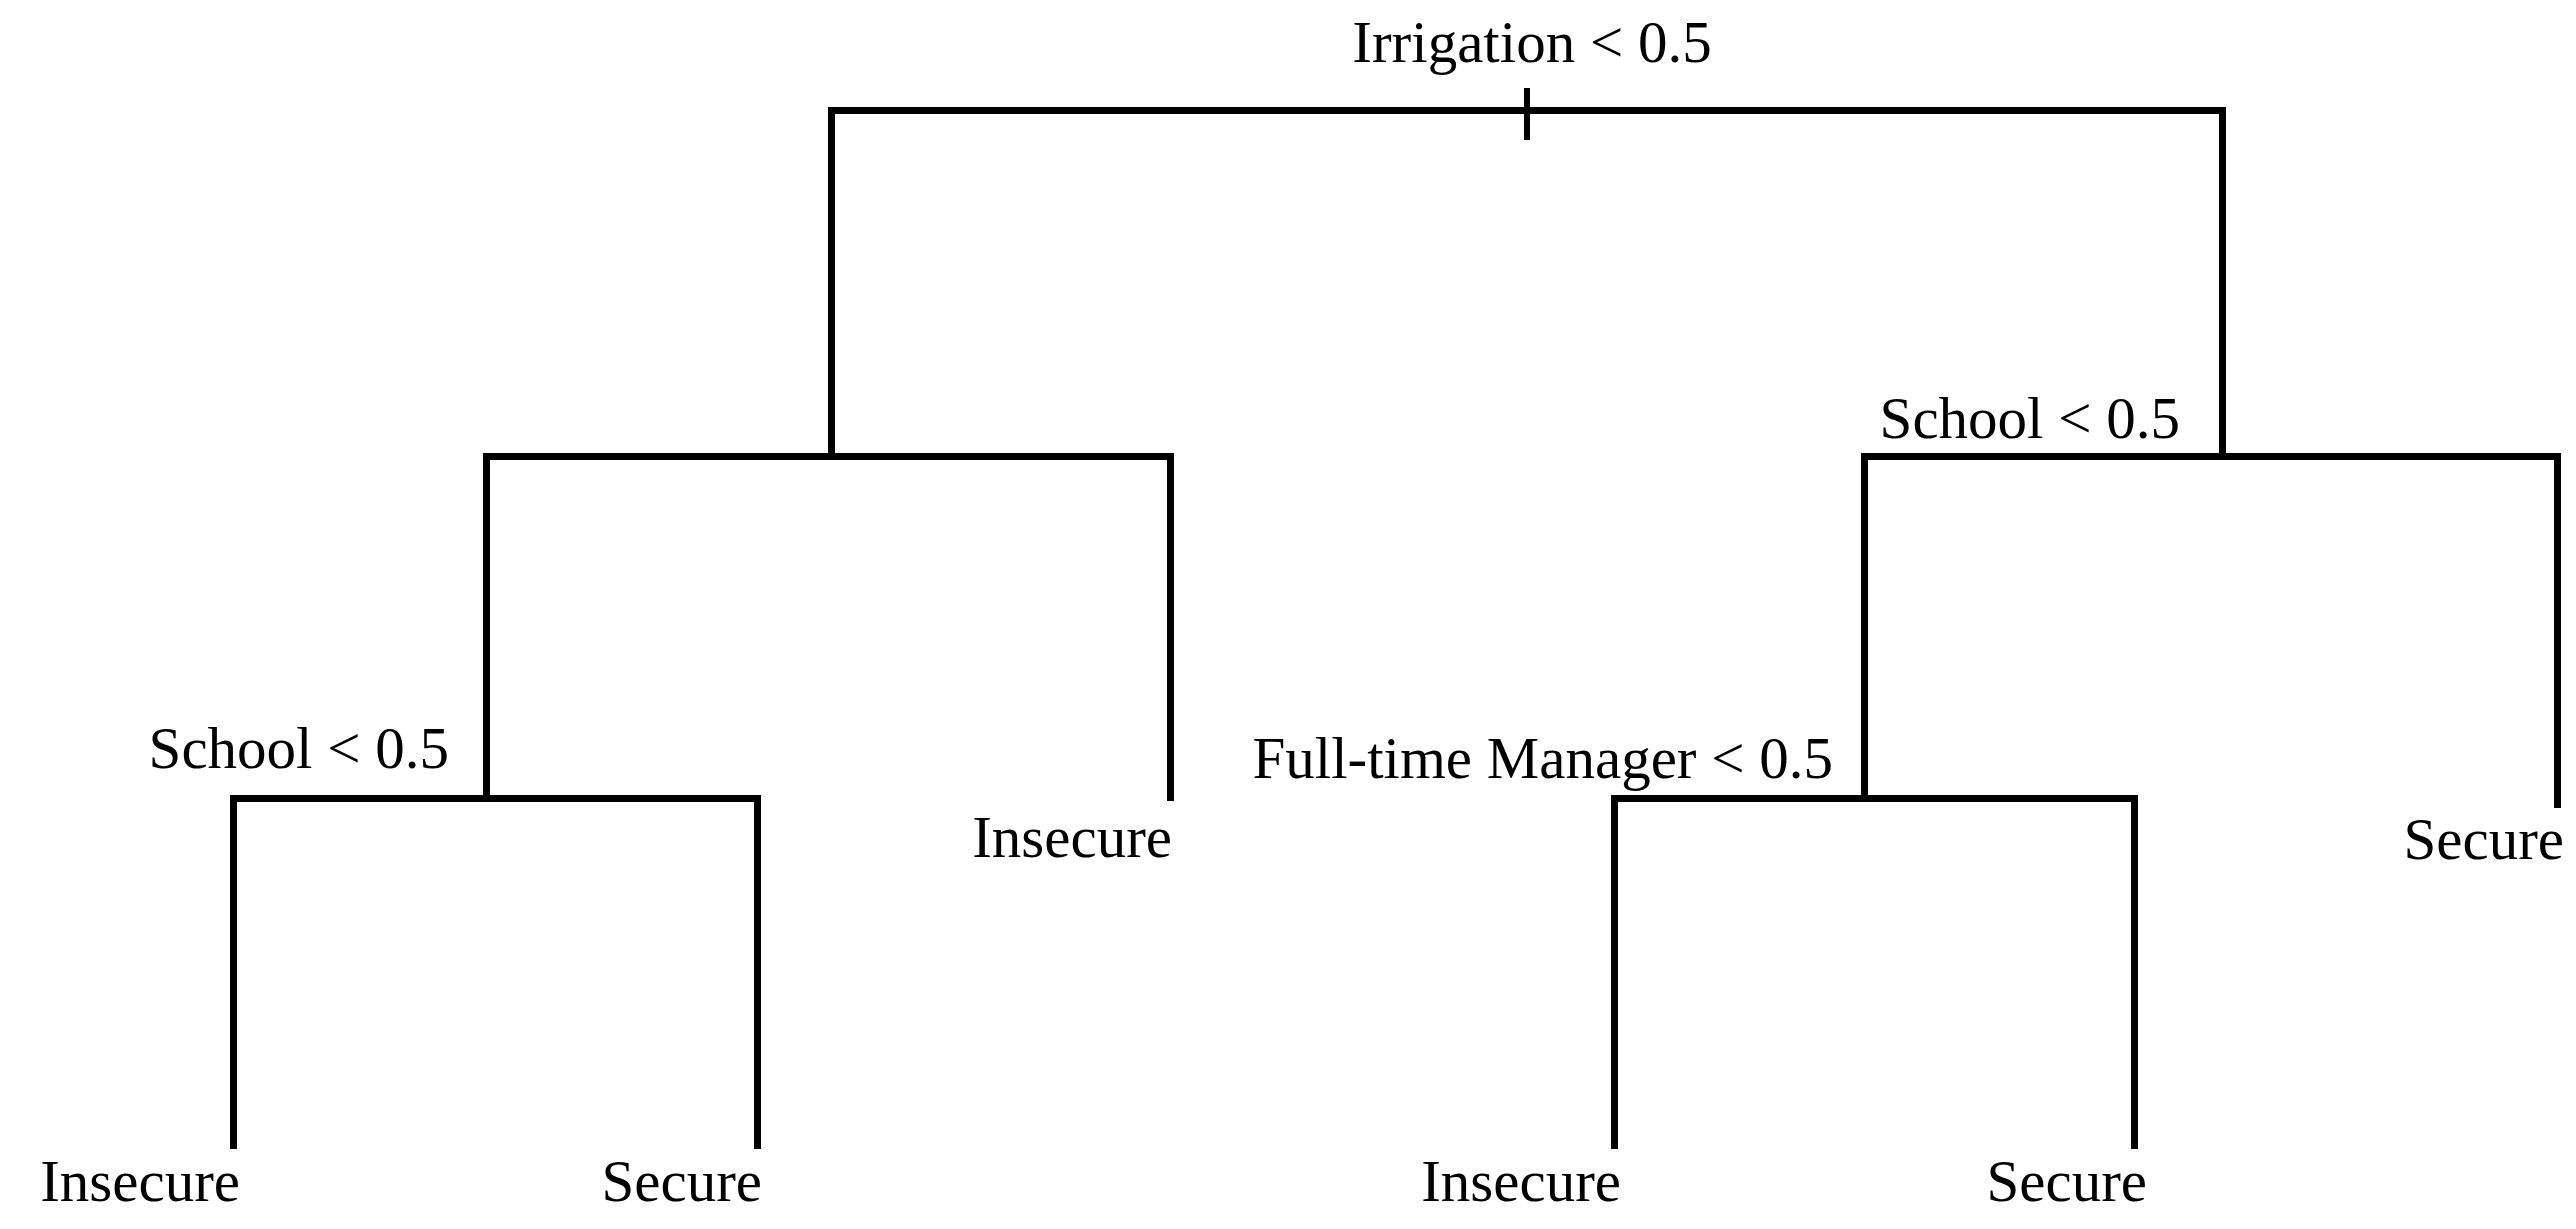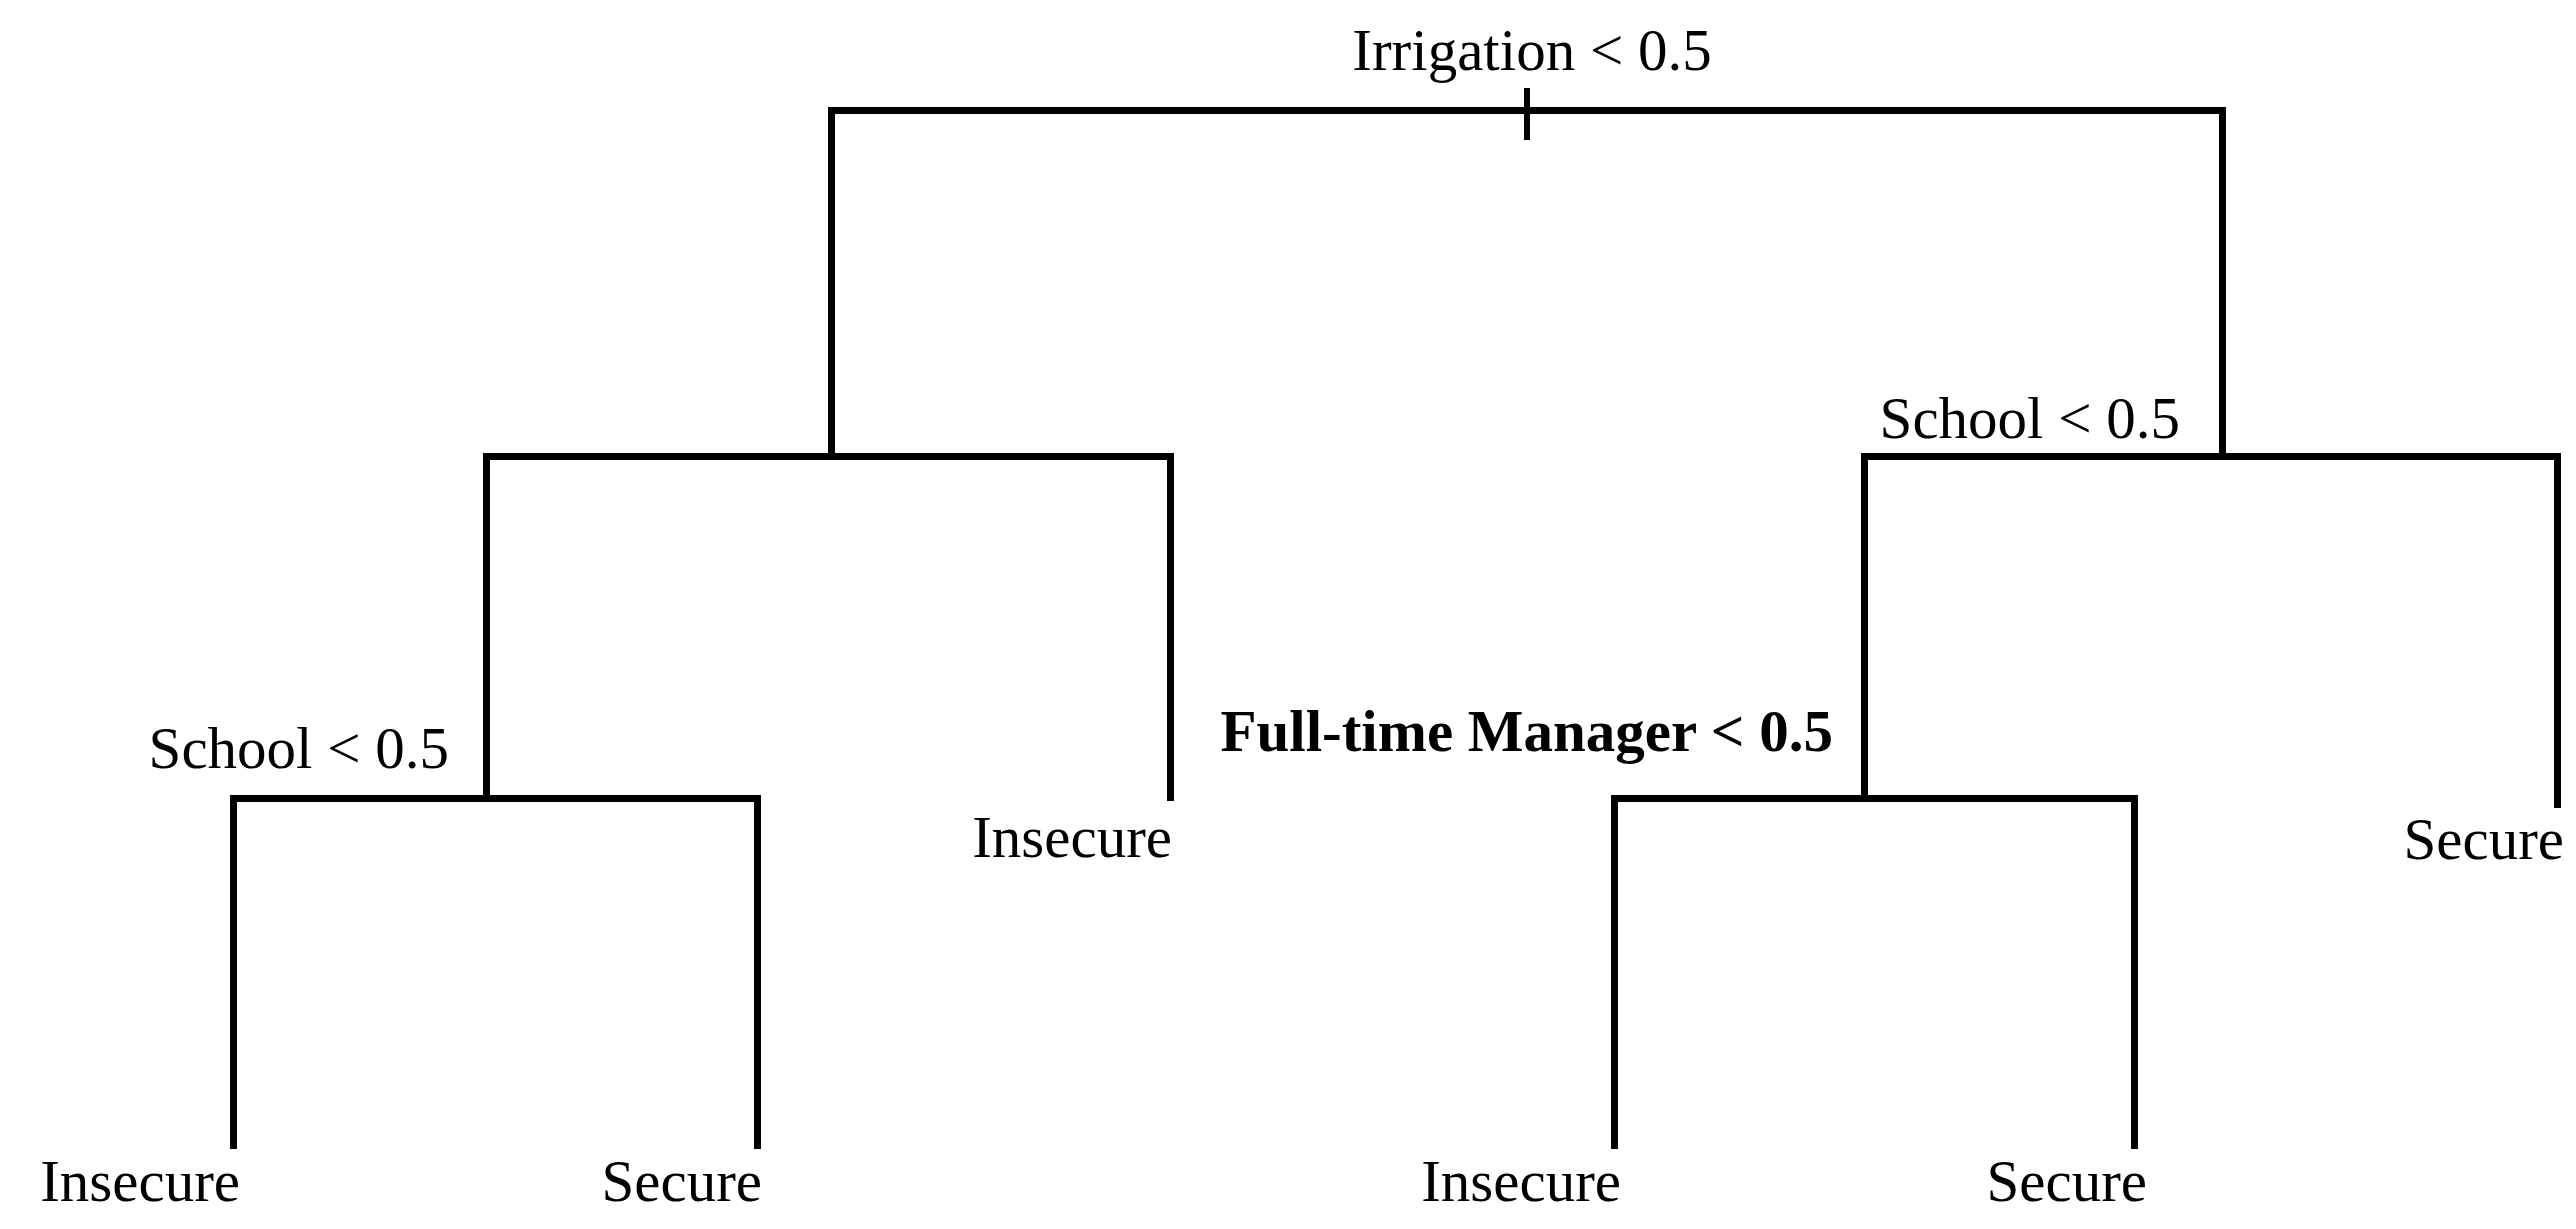--- a/index.html
+++ b/index.html
@@ -20,21 +20,21 @@
     position: absolute;
     background: #000000;
   }
   .label {
     position: absolute;
     font-size: 59px;
     line-height: 1;
     white-space: nowrap;
     color: #000000;
   }
-  .center { transform: translateX(-50%); margin-top: 8px; }
+  .center { transform: translateX(-50%); }
 
   
   
   #edge-root-top        { left: 828px; top: 107px;  width: 1397px; height: 6.5px; }
   #root-split-tick      { left: 1524px; top: 88px;  width: 5.7px;    height: 52px; }
   #edge-root-left-drop  { left: 828px; top: 107px;  width: 6.5px;    height: 352px; }
   #edge-root-right-drop { left: 2219px; top: 107px;  width: 6.5px;    height: 352px; }
 
   
   #edge-l-top        { left: 483px;  top: 453px; width: 690px; height: 6.5px; }
@@ -54,21 +54,21 @@
   
   #edge-rl-top        { left: 1611px; top: 795px; width: 527px; height: 6.5px; }
   #edge-rl-left-drop  { left: 1611px; top: 795px; width: 6.5px;   height: 354px; }
   #edge-rl-right-drop { left: 2131px; top: 795px; width: 6.5px;   height: 354px; }
 
   
   #node-label-root             { left: 1532px; top: 13px; }
   #node-label-economic         { right: 1778px; top: 389px; }
   #node-label-school-left      { right: 2127px; top: 719px; }
   #node-label-school-right     { right: 396px;  top: 389px; }
-  #node-label-fulltime-manager { right: 743px;  top: 702px; font-weight: bold; }
+  #node-label-fulltime-manager { right: 743px;  top: 729px; }
 
   #leaf-label-insecure-mid     { right: 1404px; top: 808px; }
   #leaf-label-secure-right     { right: 12px;   top: 810px; }
   #leaf-label-insecure-bl      { right: 2336px; top: 1152px; }
   #leaf-label-secure-bl        { right: 1814px; top: 1152px; }
   #leaf-label-insecure-br      { right: 955px; top: 1152px; }
   #leaf-label-secure-br        { right: 429px;  top: 1152px; }
 </style>
 </head>
 <body>

